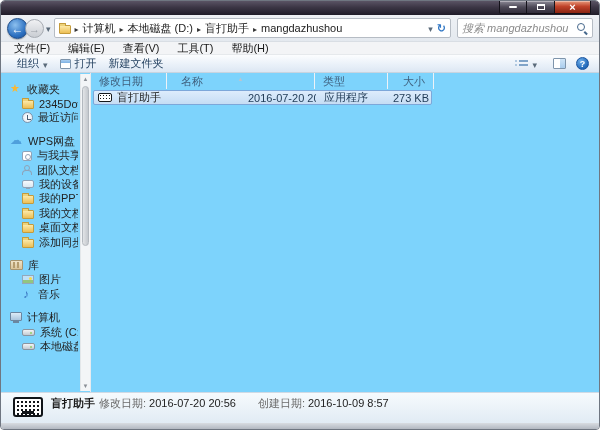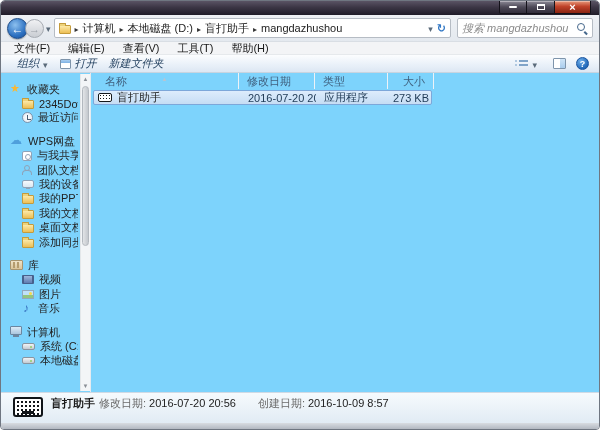--- a/index.html
+++ b/index.html
@@ -40,21 +40,21 @@
   .ic-magnifier{width:12px;height:12px;}
   .ic-magnifier::before{content:"";position:absolute;left:1px;top:1px;width:6px;height:6px;border:1.5px solid #46688c;border-radius:50%;}
   .ic-magnifier::after{content:"";position:absolute;left:8.5px;top:8.5px;width:4px;height:1.5px;background:#46688c;transform:rotate(45deg);transform-origin:0 0;}
 
   
   .menubar{height:13px;flex:0 0 auto;background:#f3f4f6;display:flex;align-items:center;padding-left:4px;border-bottom:1px solid #e6e9ec;}
   .menu-item{padding:0 9px;cursor:default;color:#1a1a1a;}
 
   
   .toolbar{height:18px;flex:0 0 auto;background:linear-gradient(180deg,#fcfdfe,#eaf1f9 55%,#dde7f3);border-bottom:1px solid #c8d4e0;display:flex;align-items:center;padding:0 10px;color:#1e3c5c;}
-  .tb-btn{display:flex;align-items:center;gap:4px;padding:0 6px;height:16px;border-radius:2px;cursor:default;font-style:italic;}
+  .tb-btn{display:flex;align-items:center;gap:4px;padding:0 6px;height:16px;border-radius:2px;cursor:default;}
   .tb-right{margin-left:auto;display:flex;align-items:center;gap:10px;}
   .ic-open{width:11px;height:10px;border:1px solid #7e94ab;background:#fff;border-radius:1px;}
   .ic-open::before{content:"";position:absolute;left:0;top:0;right:0;height:3px;background:linear-gradient(#a8cdf0,#7fb2e4);}
   .ic-views{width:13px;height:11px;}
   .ic-views::before{content:"";position:absolute;left:4px;top:2px;width:9px;height:8px;background:repeating-linear-gradient(#7fa3c8 0 2px,transparent 2px 4px);}
   .ic-views::after{content:"";position:absolute;left:0;top:2px;width:2px;height:8px;background:repeating-linear-gradient(#b0c8e0 0 2px,transparent 2px 4px);}
   .ic-preview{width:13px;height:11px;border:1px solid #7e94ab;background:#fff;border-radius:1px;}
   .ic-preview::before{content:"";position:absolute;right:0;top:0;bottom:0;width:5px;background:linear-gradient(#cfe4f7,#a9cdee);}
   .ic-help{width:13px;height:13px;border-radius:50%;border:1px solid #1b55a0;background:radial-gradient(circle at 35% 30%,#6fb0ec,#2268b8 70%);}
   .ic-help::before{content:"?";position:absolute;inset:0;color:#fff;font-size:9px;font-weight:bold;text-align:center;line-height:12px;}
@@ -259,24 +259,20 @@
             <span class="ic ic-folder"></span>
             <span class="sb-label">添加同步文件夹</span>
           </li>
       </ul>
       <ul>
         <li class="lvl0">
             <span class="ic ic-library"></span>
             <span class="sb-label">库</span>
           </li>
         <li class="lvl1">
-            <span class="ic ic-video"></span>
-            <span class="sb-label">视频</span>
-          </li>
-        <li class="lvl1">
             <span class="ic ic-picture"></span>
             <span class="sb-label">图片</span>
           </li>
         <li class="lvl1">
             <span class="ic ic-music"></span>
             <span class="sb-label">音乐</span>
           </li>
       </ul>
       <ul>
         <li class="lvl0">
@@ -294,27 +290,27 @@
       </ul>
       <div class="sb-scrollbar">
         <span class="sb-arrow up"></span>
         <div class="sb-thumb"></div>
         <span class="sb-arrow down"></span>
       </div>
     </nav>
 
     <div class="filelist">
       <div class="list-header">
+        <div class="hcol c-date">
+            <span>修改日期</span>
+          </div>
         <div class="hcol c-name">
           <span>名称</span>
           <span class="sort-caret"></span>
         </div>
-        <div class="hcol c-date">
-            <span>修改日期</span>
-          </div>
         <div class="hcol c-type">
             <span>类型</span>
           </div>
         <div class="hcol c-size">
             <span>大小</span>
           </div>
       </div>
       <div class="file-row">
         <div class="cell c-name">
           <span class="ic ic-keyboard"></span>

